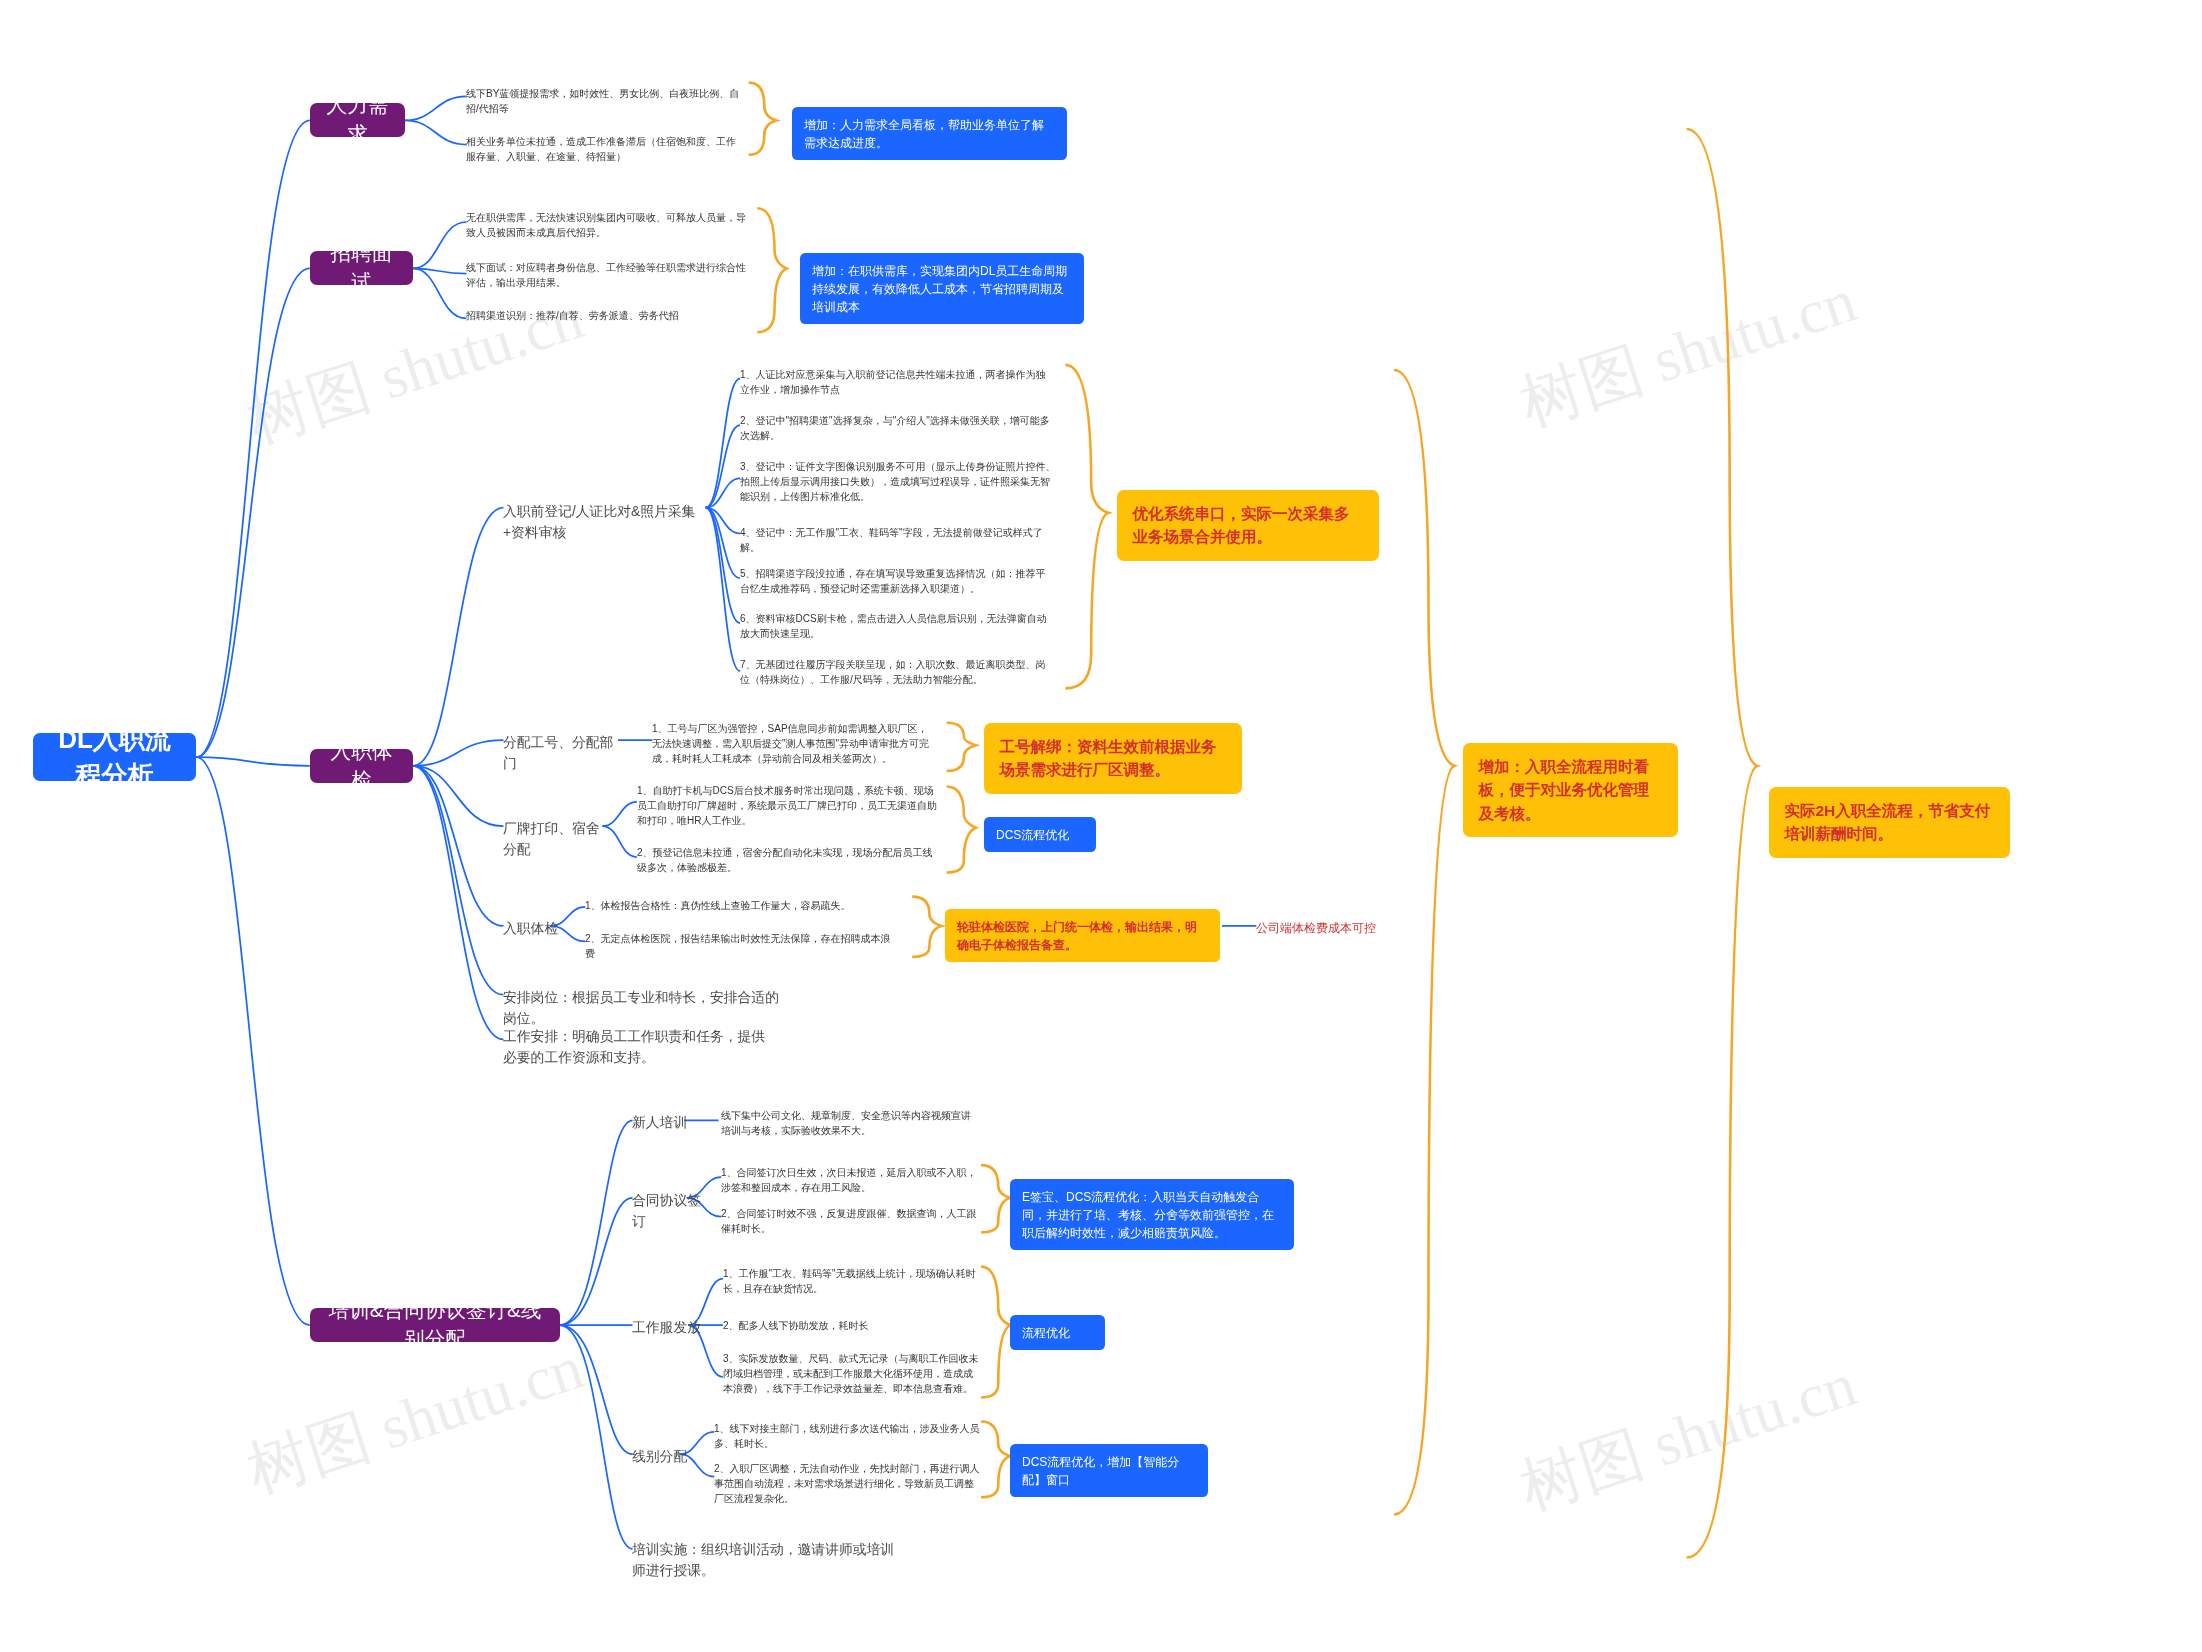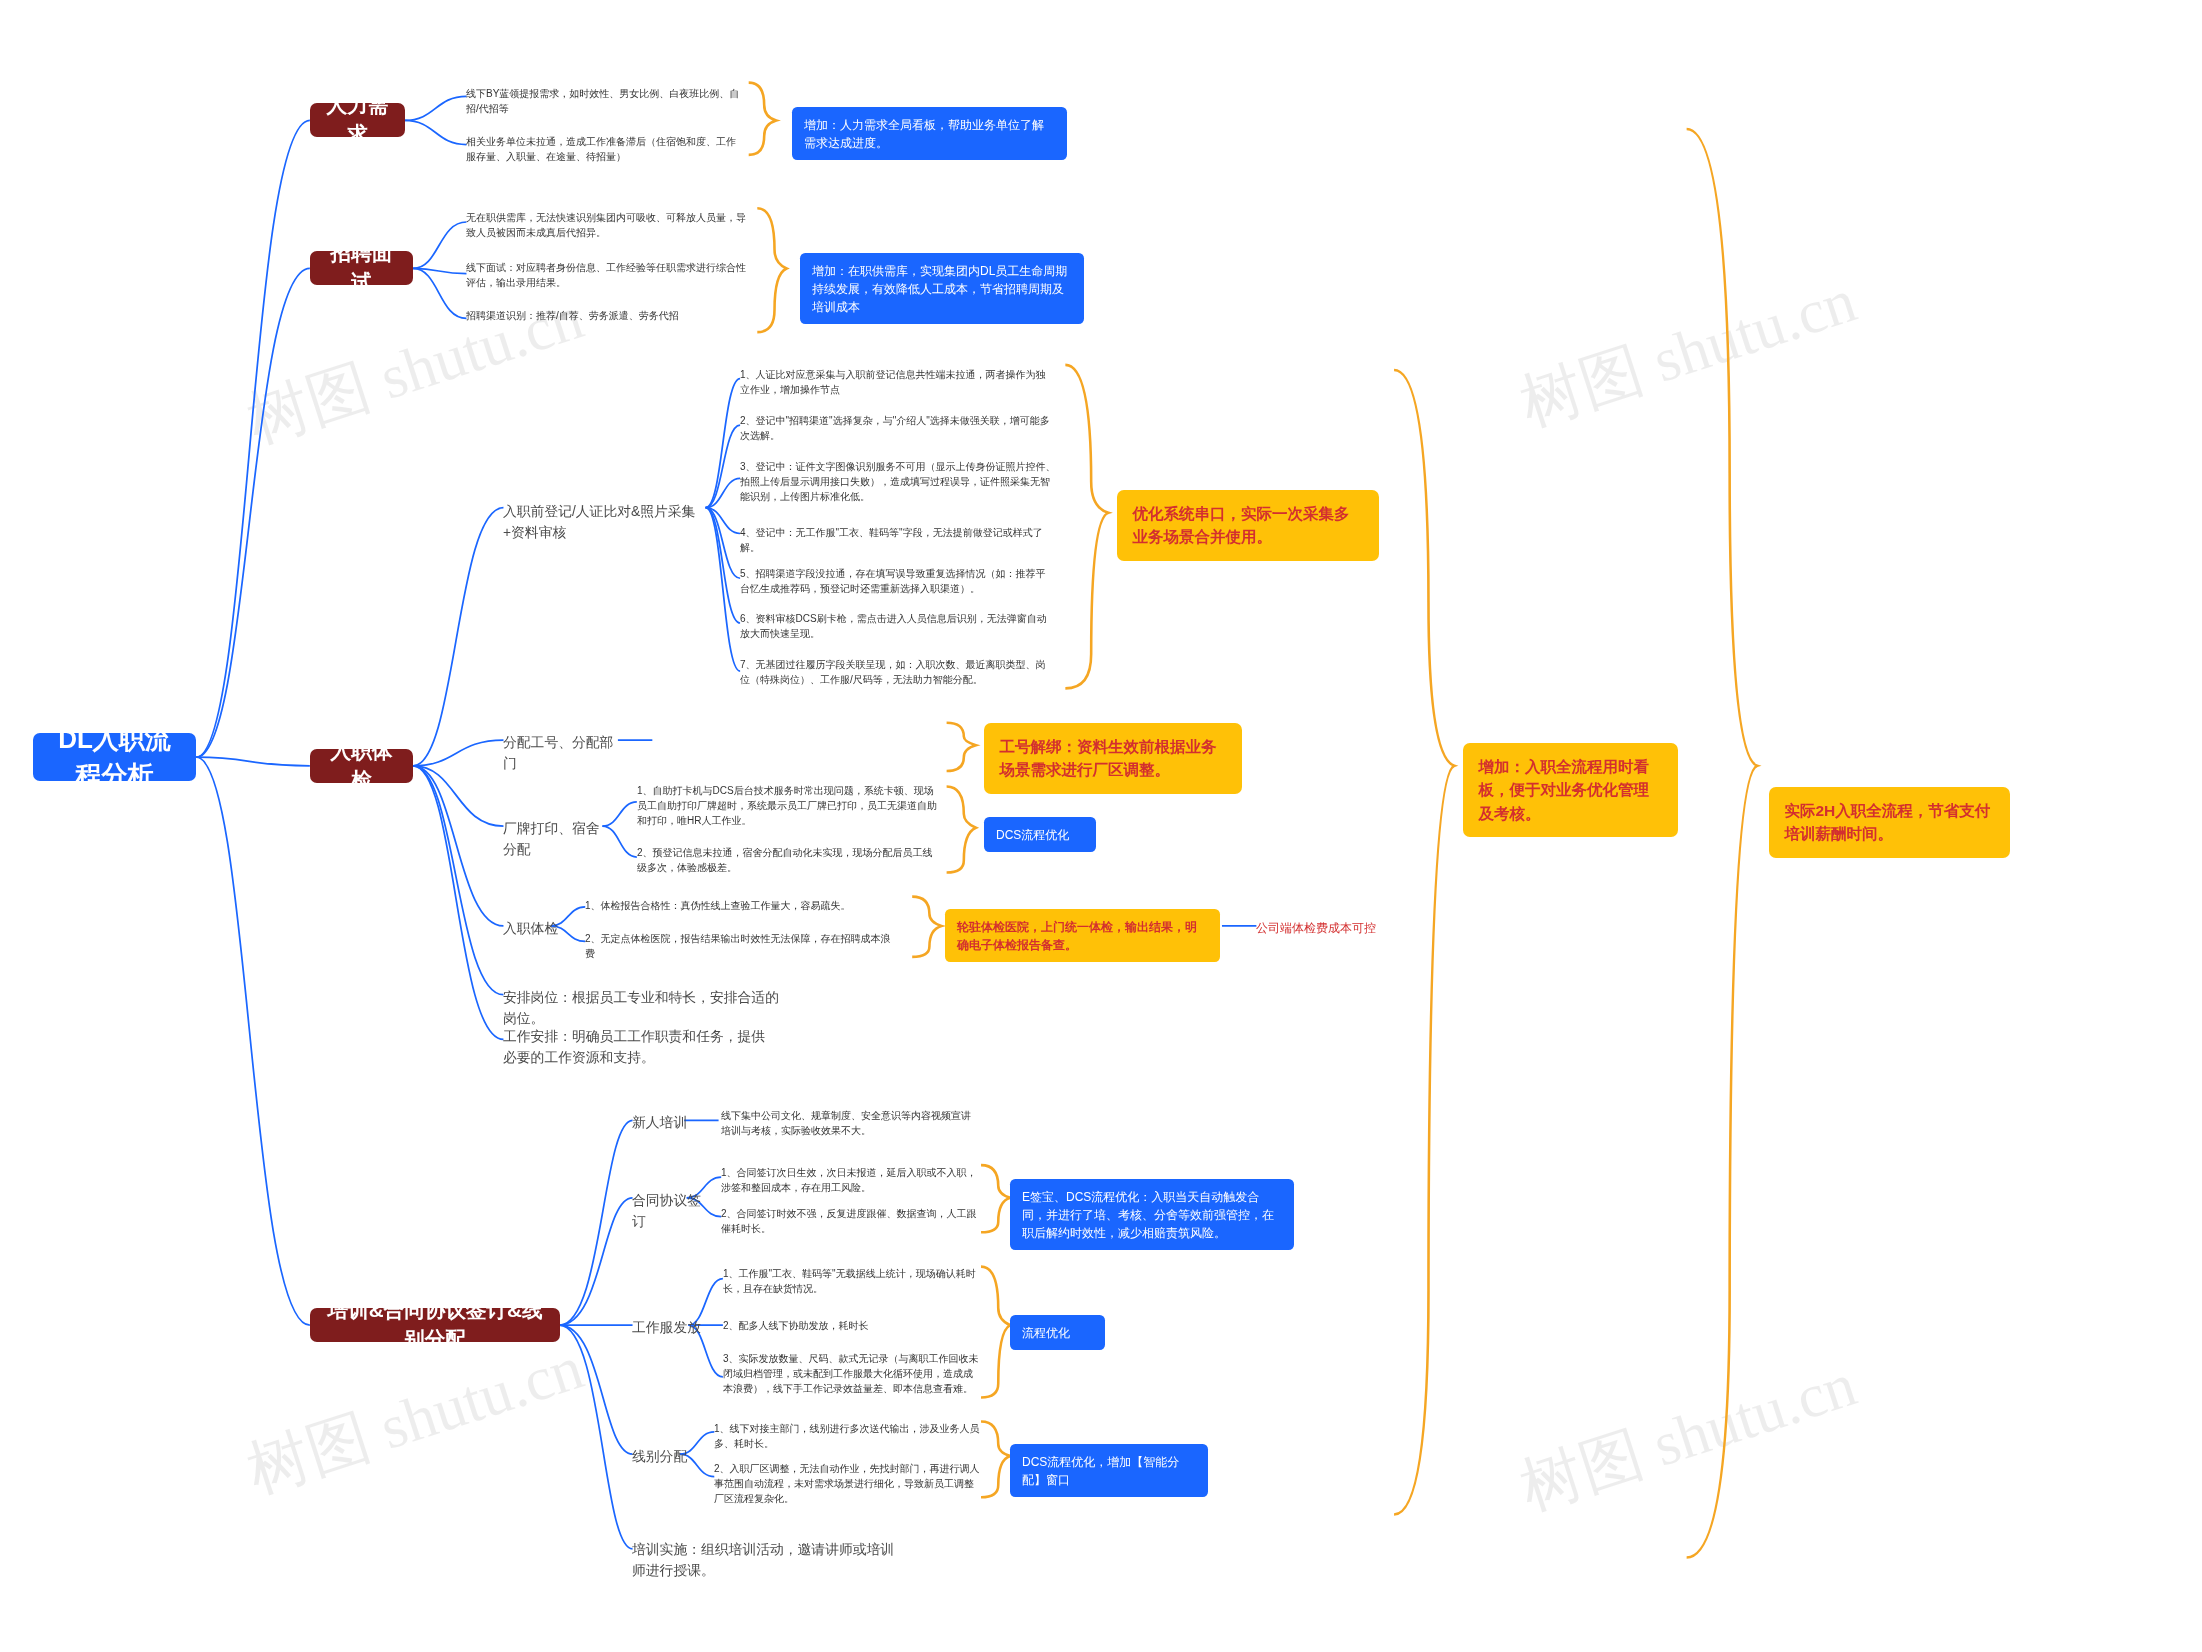--- a/index.html
+++ b/index.html
@@ -38,23 +38,23 @@
     font-size: 17px;
     line-height: 1.4;
     color: #ffffff;
   }
   .root {
     background: #1a66ff;
     font-size: 26px;
     font-weight: 600;
   }
   .primary {
-    background: #7f1d1d;
+    background: #701a75;
     font-size: 20.6px;
-    font-weight: 700;
+    font-weight: 400;
     color: #ffffff;
   }
   .sec-text {
     position: absolute;
     color: #4a4a4a;
     font-size: 13.8px;
     line-height: 1.5;
     white-space: normal;
   }
   .leaf {
@@ -233,20 +233,21 @@
   <div class="leaf" style="top:459px;left:740px;width:318px;">3、登记中：证件文字图像识别服务不可用（显示上传身份证照片控件、拍照上传后显示调用接口失败），造成填写过程误导，证件照采集无智能识别，上传图片标准化低。</div>
   <div class="leaf" style="top:525px;left:740px;width:310px;">4、登记中：无工作服"工衣、鞋码等"字段，无法提前做登记或样式了解。</div>
   <div class="leaf" style="top:566px;left:740px;width:310px;">5、招聘渠道字段没拉通，存在填写误导致重复选择情况（如：推荐平台忆生成推荐码，预登记时还需重新选择入职渠道）。</div>
   <div class="leaf" style="top:611px;left:740px;width:310px;">6、资料审核DCS刷卡枪，需点击进入人员信息后识别，无法弹窗自动放大而快速呈现。</div>
   <div class="leaf" style="top:657px;left:740px;width:310px;">7、无基团过往履历字段关联呈现，如：入职次数、最近离职类型、岗位（特殊岗位）、工作服/尺码等，无法助力智能分配。</div>
   <div class="callout" style="top:490px;left:1117px;width:262px;">
     <span>优化系统串口，实际一次采集多业务场景合并使用。</span>
   </div>
 
   <div class="sec-text" style="top:733px;left:503px;width:120px;">分配工号、分配部门</div>
+  <div class="leaf" style="top:721px;left:652px;width:284px;">1、工号与厂区为强管控，SAP信息同步前如需调整入职厂区，无法快速调整，需入职后提交"测人事范围"异动申请审批方可完成，耗时耗人工耗成本（异动前合同及相关签两次）。</div>
   <div class="callout" style="top:723px;left:984px;width:258px;">
     <span>工号解绑：资料生效前根据业务场景需求进行厂区调整。</span>
   </div>
 
   <div class="sec-text" style="top:819px;left:503px;width:103px;">厂牌打印、宿舍分配</div>
   <div class="leaf" style="top:783px;left:637px;width:301px;">1、自助打卡机与DCS后台技术服务时常出现问题，系统卡顿、现场员工自助打印厂牌超时，系统最示员工厂牌已打印，员工无渠道自助和打印，唯HR人工作业。</div>
   <div class="leaf" style="top:845px;left:637px;width:301px;">2、预登记信息未拉通，宿舍分配自动化未实现，现场分配后员工线级多次，体验感极差。</div>
   <div class="callout-blue" style="top:817px;left:984px;width:112px;">
     <span>DCS流程优化</span>
   </div>

